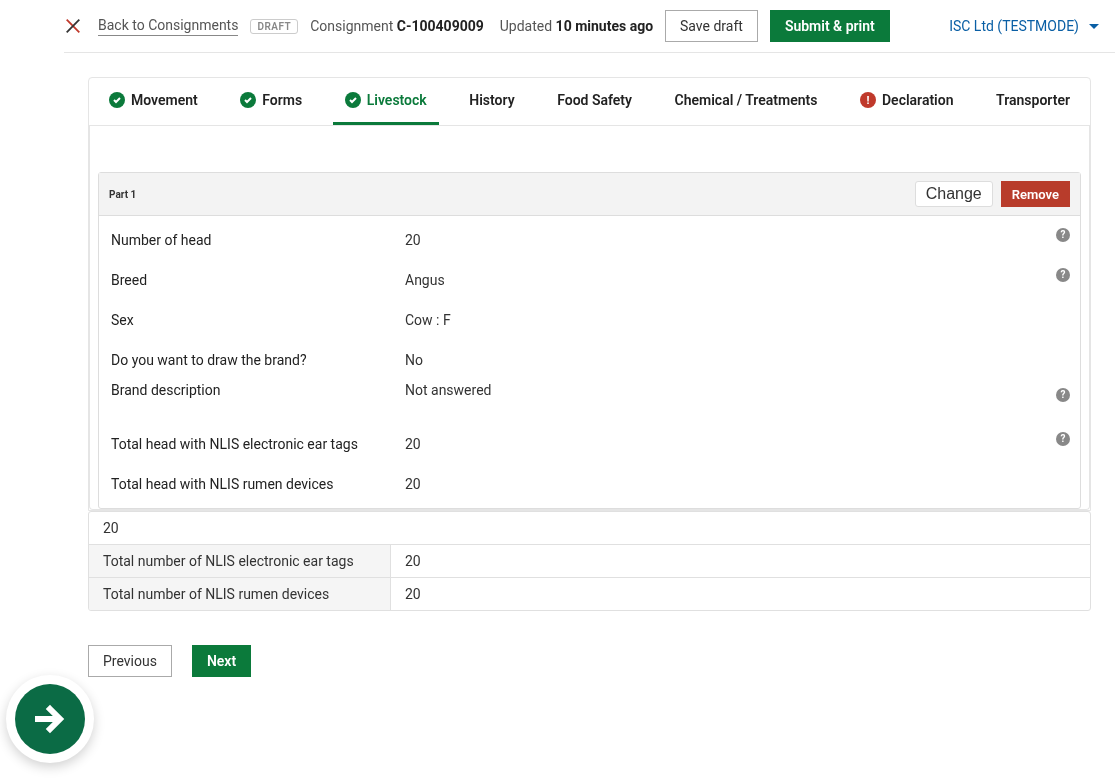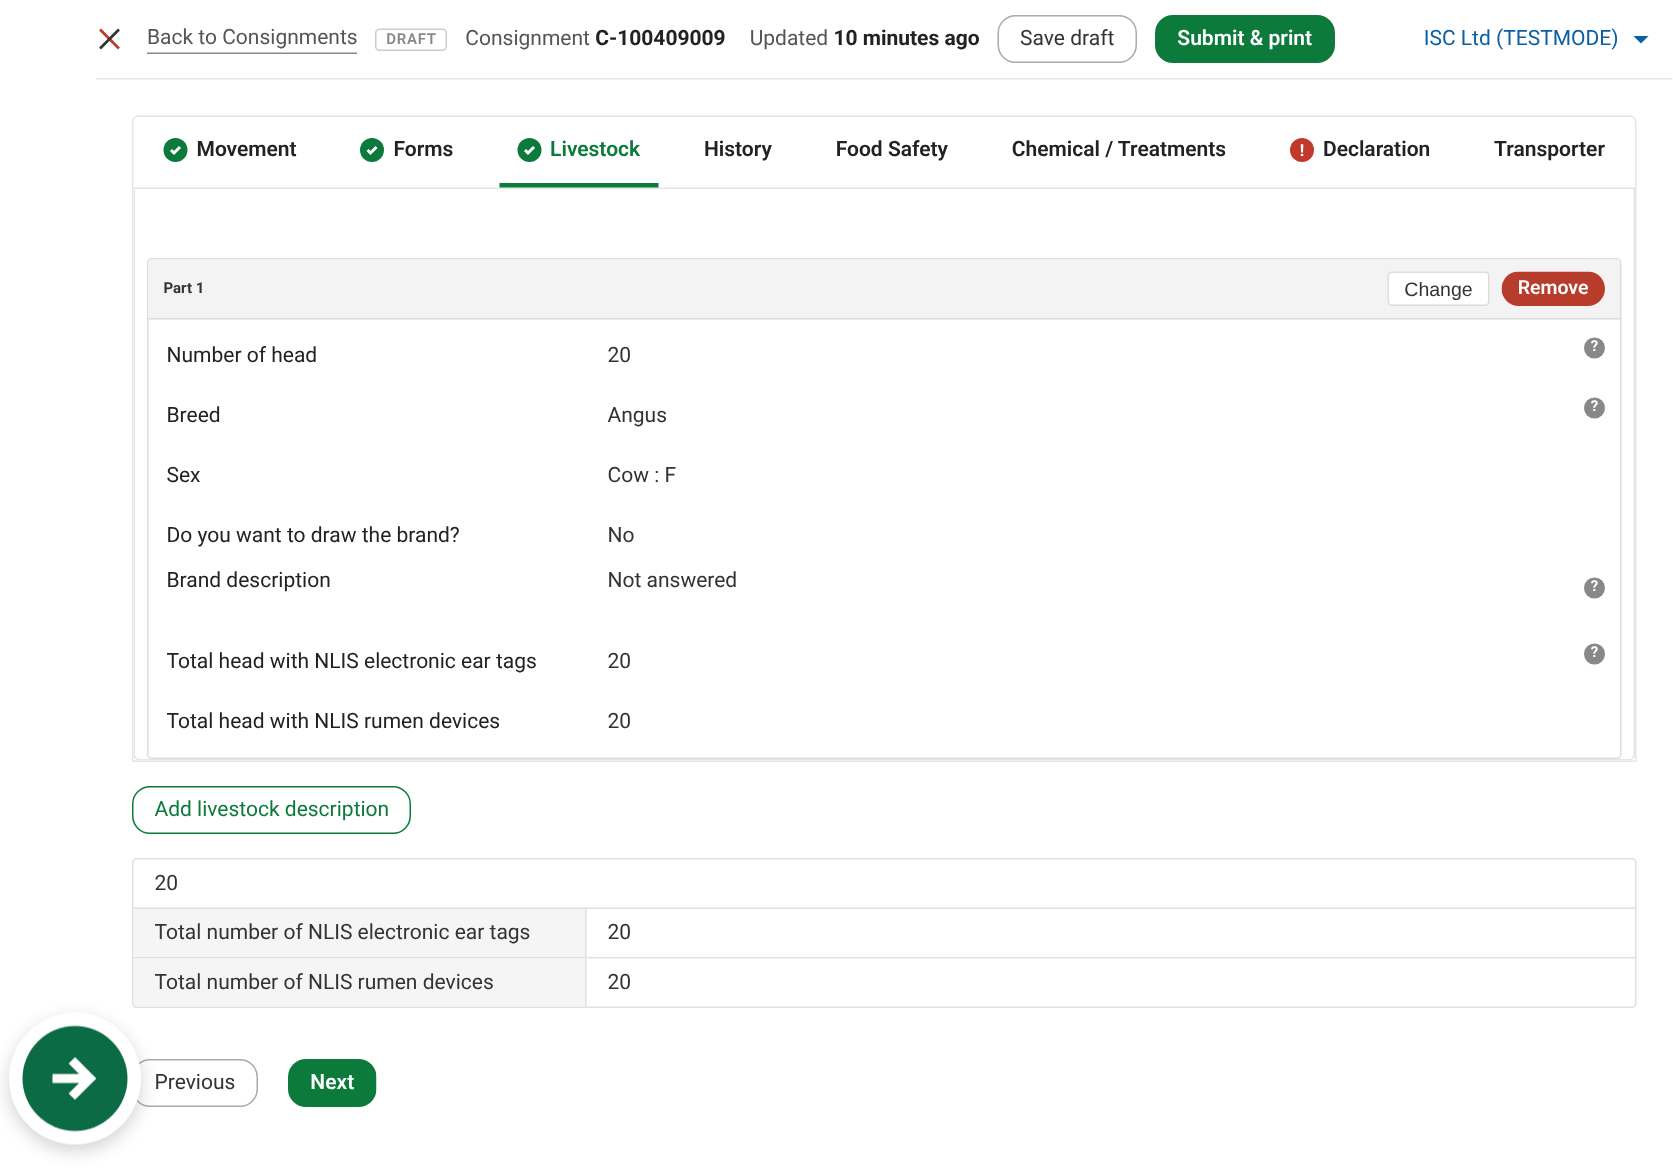--- a/index.html
+++ b/index.html
@@ -43,21 +43,21 @@
     letter-spacing: 0.5px;
   }
   .consignment-label { color: #555; }
   .consignment-id { font-weight: 700; color: #222; }
   .updated-label { color: #555; margin-left: 4px;}
   .updated-time { font-weight: 700; color: #222; }
   .btn {
     display: inline-flex;
     align-items: center;
     justify-content: center;
-    border-radius: 12px;
+    border-radius: 0;
     padding: 7px 14px;
     font-size: 14px;
     cursor: pointer;
     border: 1px solid transparent;
     font-family: inherit;
   }
   .btn-outline {
     border: 1px solid #aaa;
     background: #fff;
     color: #333;
@@ -77,21 +77,21 @@
     color: #fff;
     font-weight: 600;
     padding: 3px 10px;
     font-size: 13px;
   }
   .btn-link-sm {
     background:#fff;
     border:1px solid #ddd;
     border-radius:3px;
     color:#333;
-    font-size:13px;
+    font-size:16px;
     padding:3px 10px;
   }
   .spacer { flex: 1; }
   .account {
     color: #0a5fa5;
     display: flex;
     align-items: center;
     gap: 6px;
     font-size: 14px;
   }
@@ -360,23 +360,20 @@
         <div class="field">
           <div class="field-label">Total head with NLIS rumen devices</div>
           <div class="field-value">20</div>
         </div>
       </div>
     </div>
   </div>
   </div>
 
   <div class="content">
-    <div class="add-desc">
-      <button class="btn btn-outline-primary">Add livestock description</button>
-    </div>
 
     <div class="totals">
       <div class="totals-row">
         <div class="totals-value">20</div>
       </div>
       <div class="totals-row">
         <div class="totals-label">Total number of NLIS electronic ear tags</div>
         <div class="totals-value">20</div>
       </div>
       <div class="totals-row">

